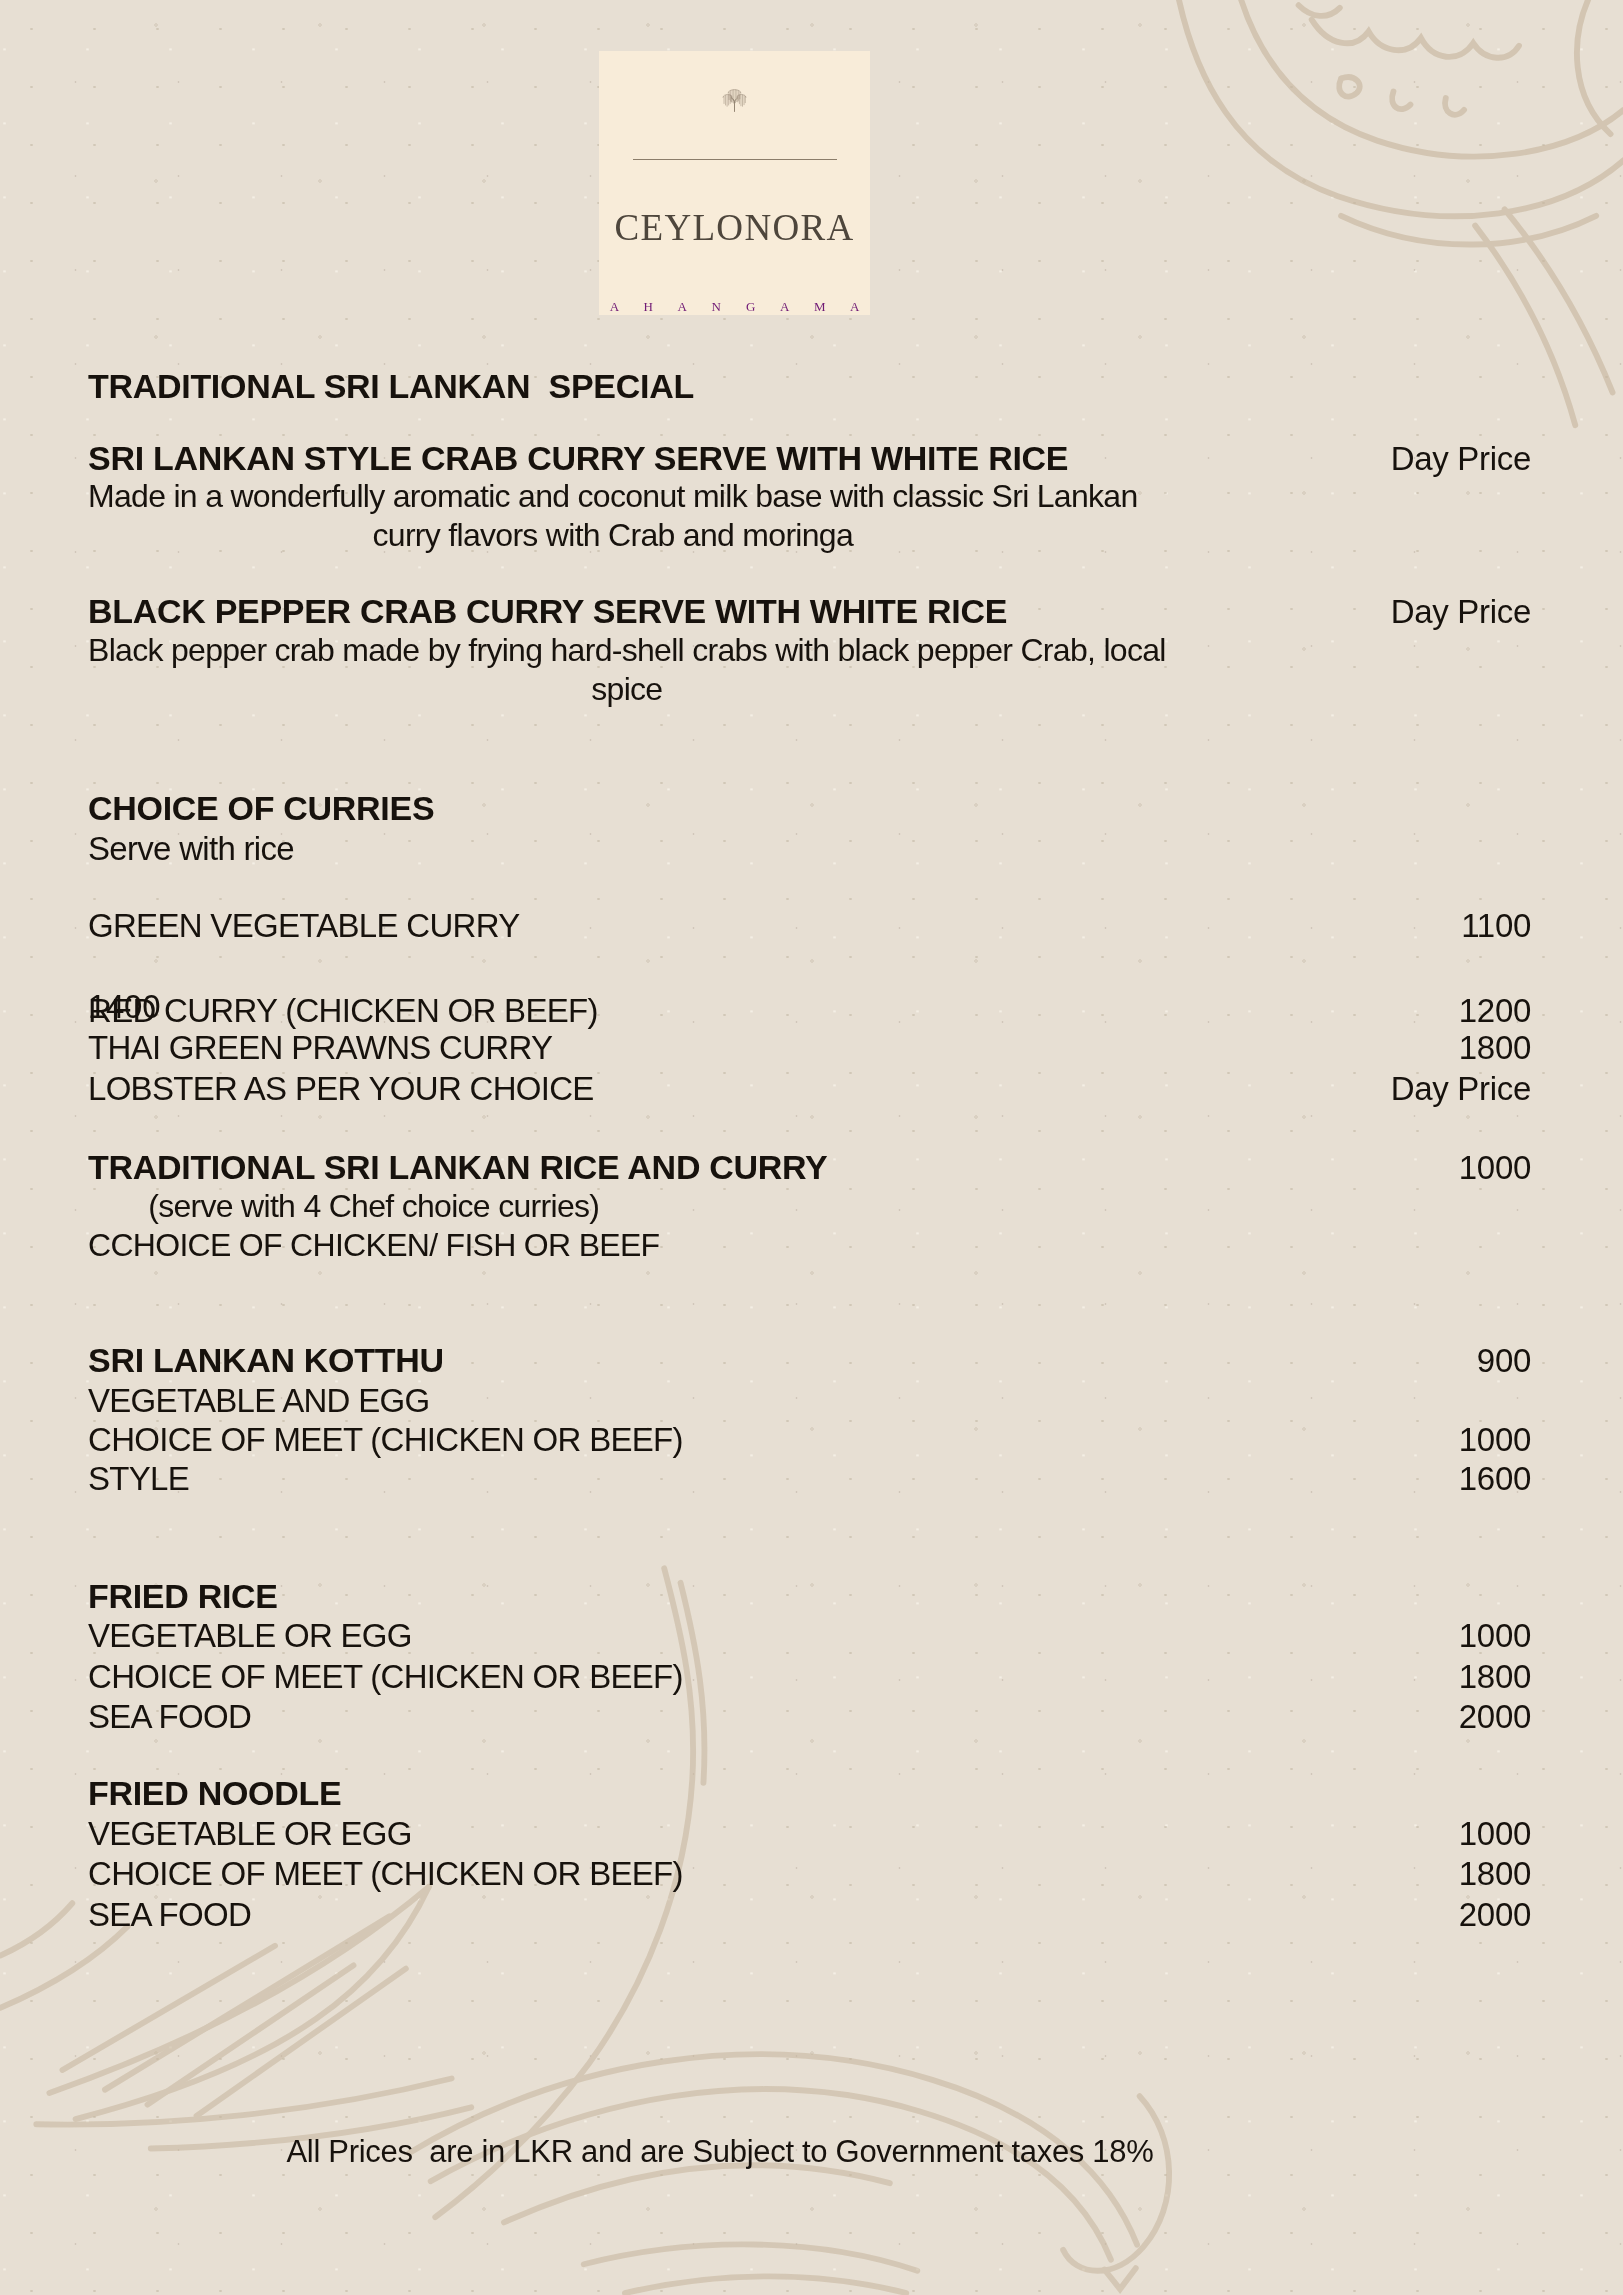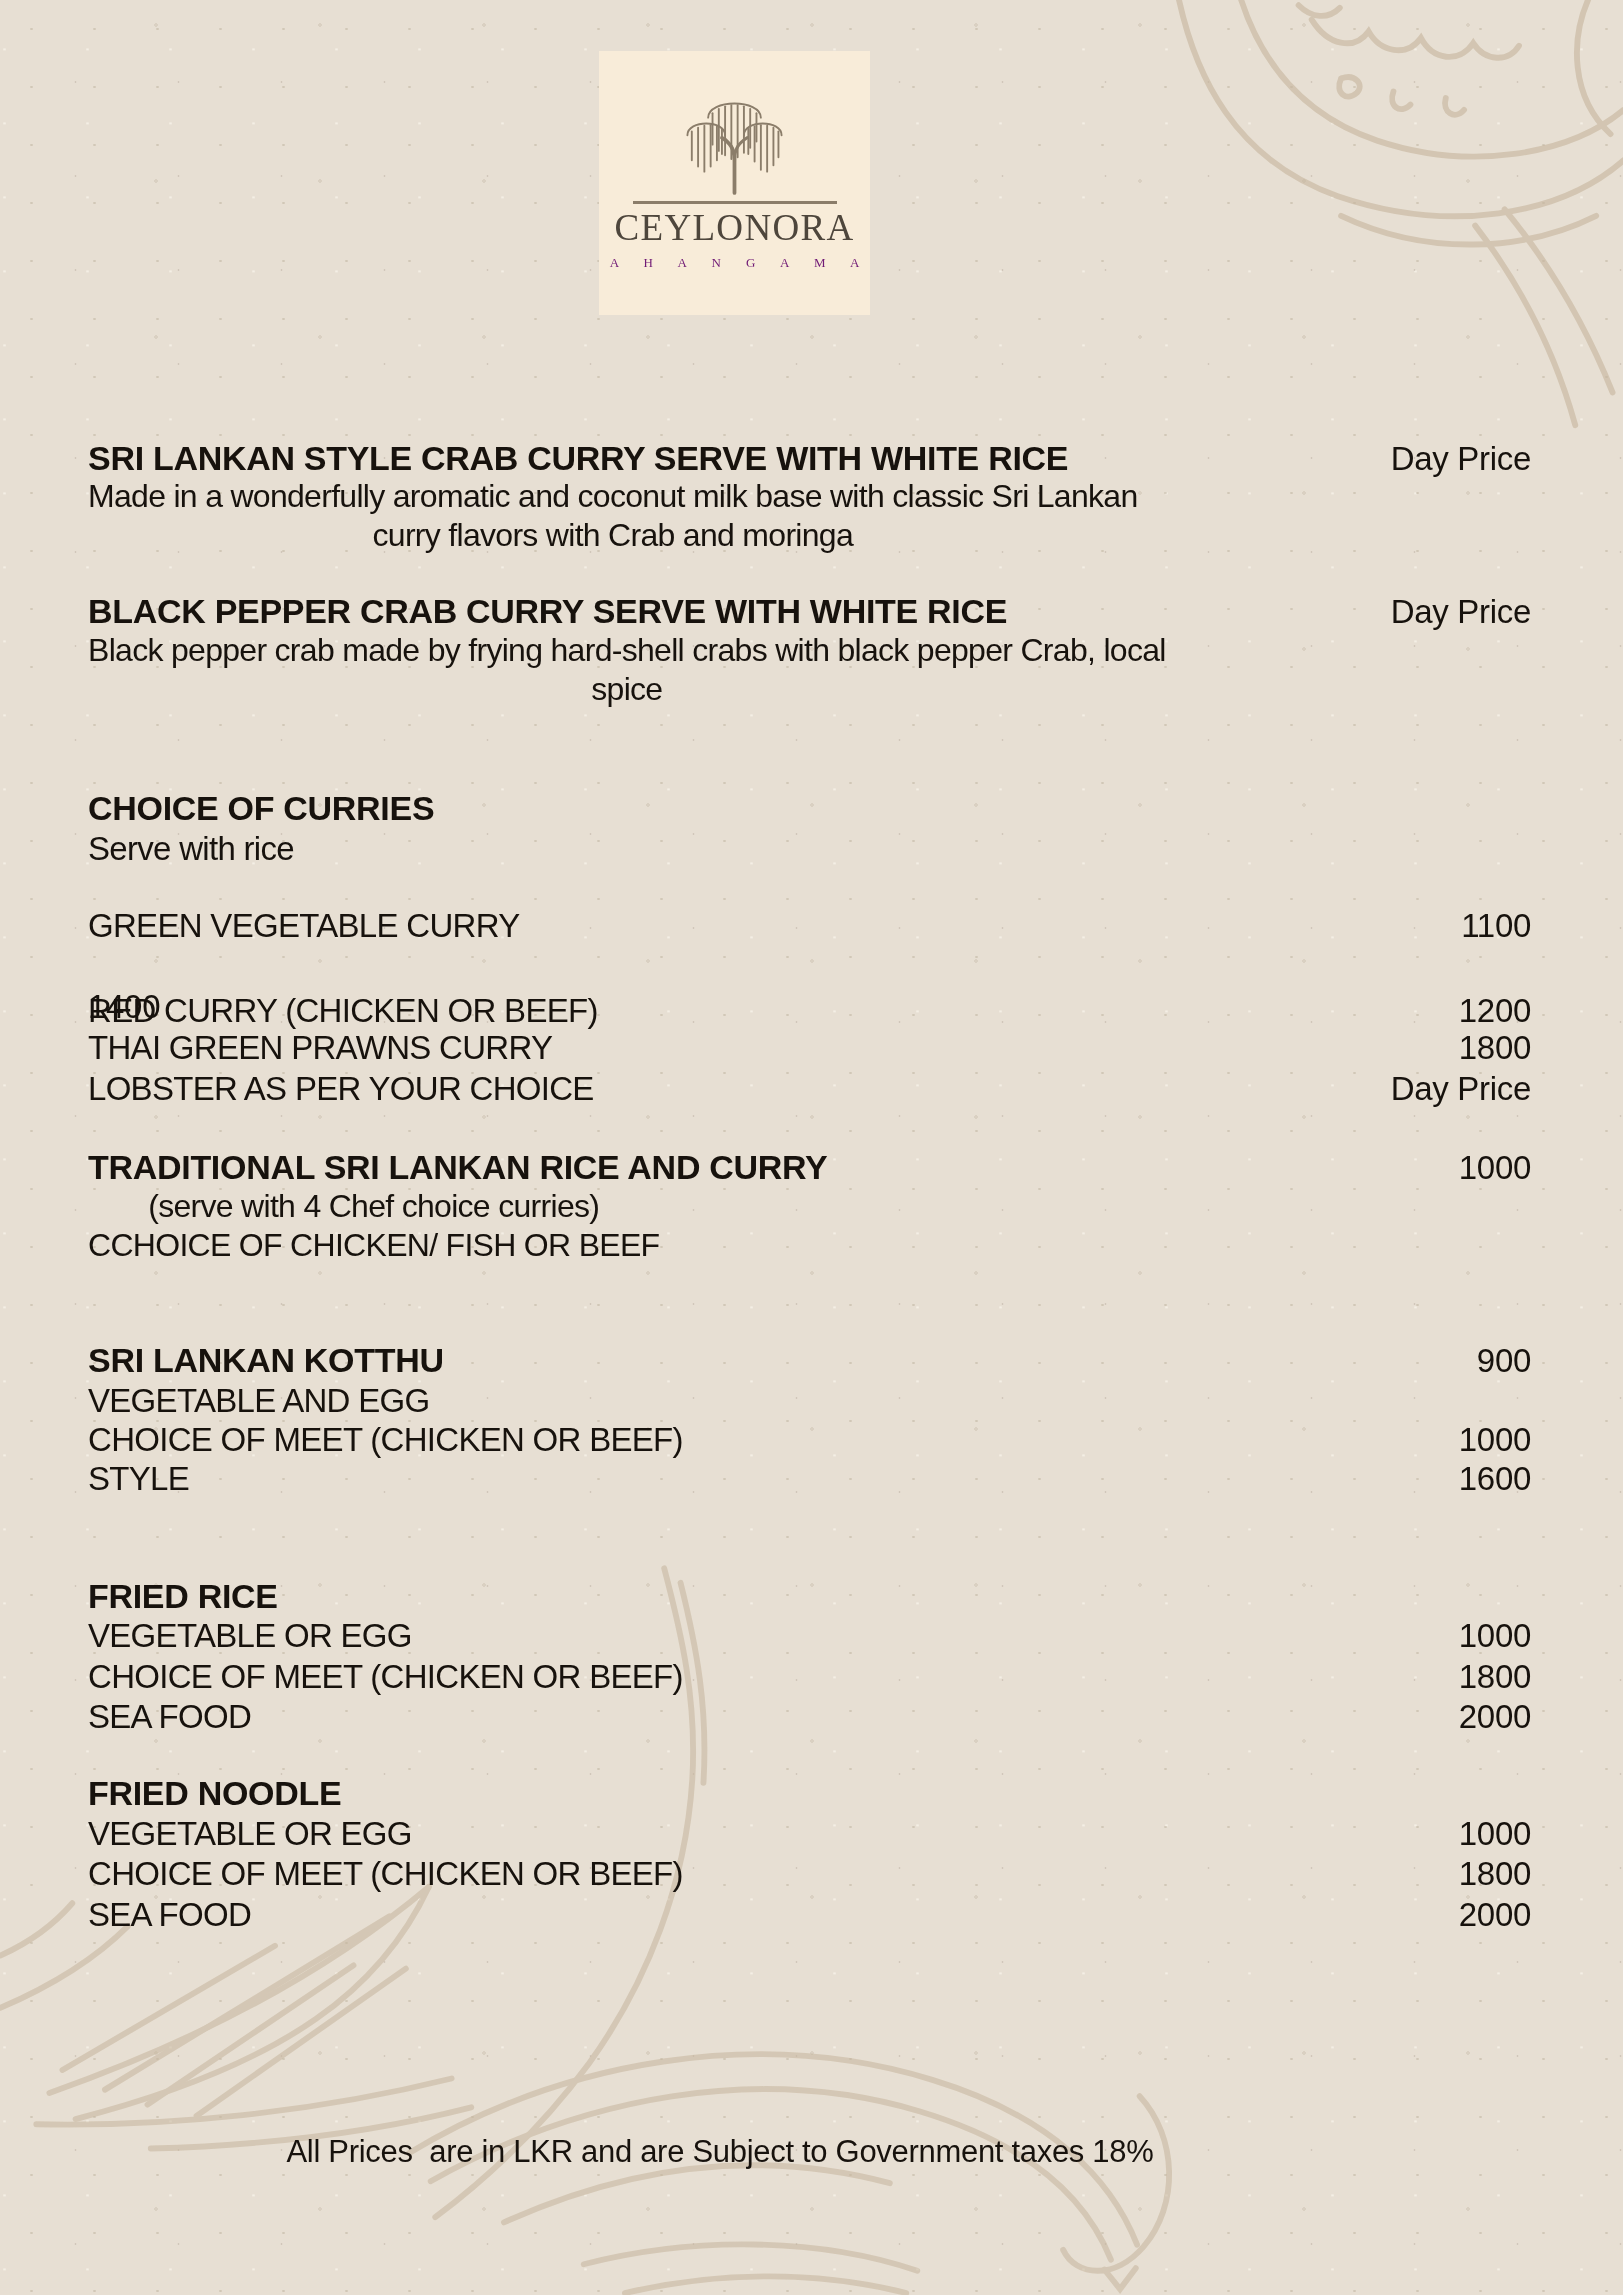--- a/index.html
+++ b/index.html
@@ -17,21 +17,21 @@
     background-position: 0 0, 24px 35px, 46px 12.4px, 74px 103px;
     font-family:"Liberation Sans", sans-serif;
     color:#17120d;
   }
   .decor { position:absolute; left:0; top:0; pointer-events:none; }
 
   
   .logo-panel {
     position:absolute; left:599px; top:51px; width:271px; height:264px;
     background:#f8ecd9;
-    display:flex; flex-direction:column; align-items:center;
+    display:flex; flex-direction:column; align-items:center;gap:44px;
   }
   .logo-divider { width:204px; height:3.3px; background:#8b7d6a; margin-top:2.6px; }
   .logo-name {
     font-family:"Liberation Serif", serif;
     font-size:37px; letter-spacing:1.3px; color:#4e463c; margin-top:2px;
     white-space:nowrap;
   }
   .logo-sub {
     font-family:"Liberation Serif", serif;
     font-size:13px; letter-spacing:11px; text-indent:11px; color:#701a75; margin-top:5.9px;
@@ -132,20 +132,23 @@
         <path d="M120,172 V120 C120,100 112,92 100,84" stroke-width="6"></path>
         <path d="M120,120 C120,100 128,92 140,84" stroke-width="5"></path>
         <path d="M120,108 C116,96 110,90 104,84" stroke-width="3"></path>
       </g>
     </svg>
     <div class="logo-divider"></div>
     <div class="logo-name">CEYLONORA</div>
     <div class="logo-sub">A H A N G A M A</div>
   </div>
 
+  <div class="row bold" style="top:366px">
+    <span class="keep-ws">TRADITIONAL SRI LANKAN  SPECIAL</span>
+  </div>
 
   <div class="row" style="top:438px">
     <span class="bold">SRI LANKAN STYLE CRAB CURRY SERVE WITH WHITE RICE</span>
     <span class="price">Day Price</span>
   </div>
   <div class="desc" style="top:477px">Made in a wonderfully aromatic and coconut milk base with classic Sri Lankan
 curry flavors with Crab and moringa</div>
 
   <div class="row" style="top:591px">
     <span class="bold">BLACK PEPPER CRAB CURRY SERVE WITH WHITE RICE</span>

